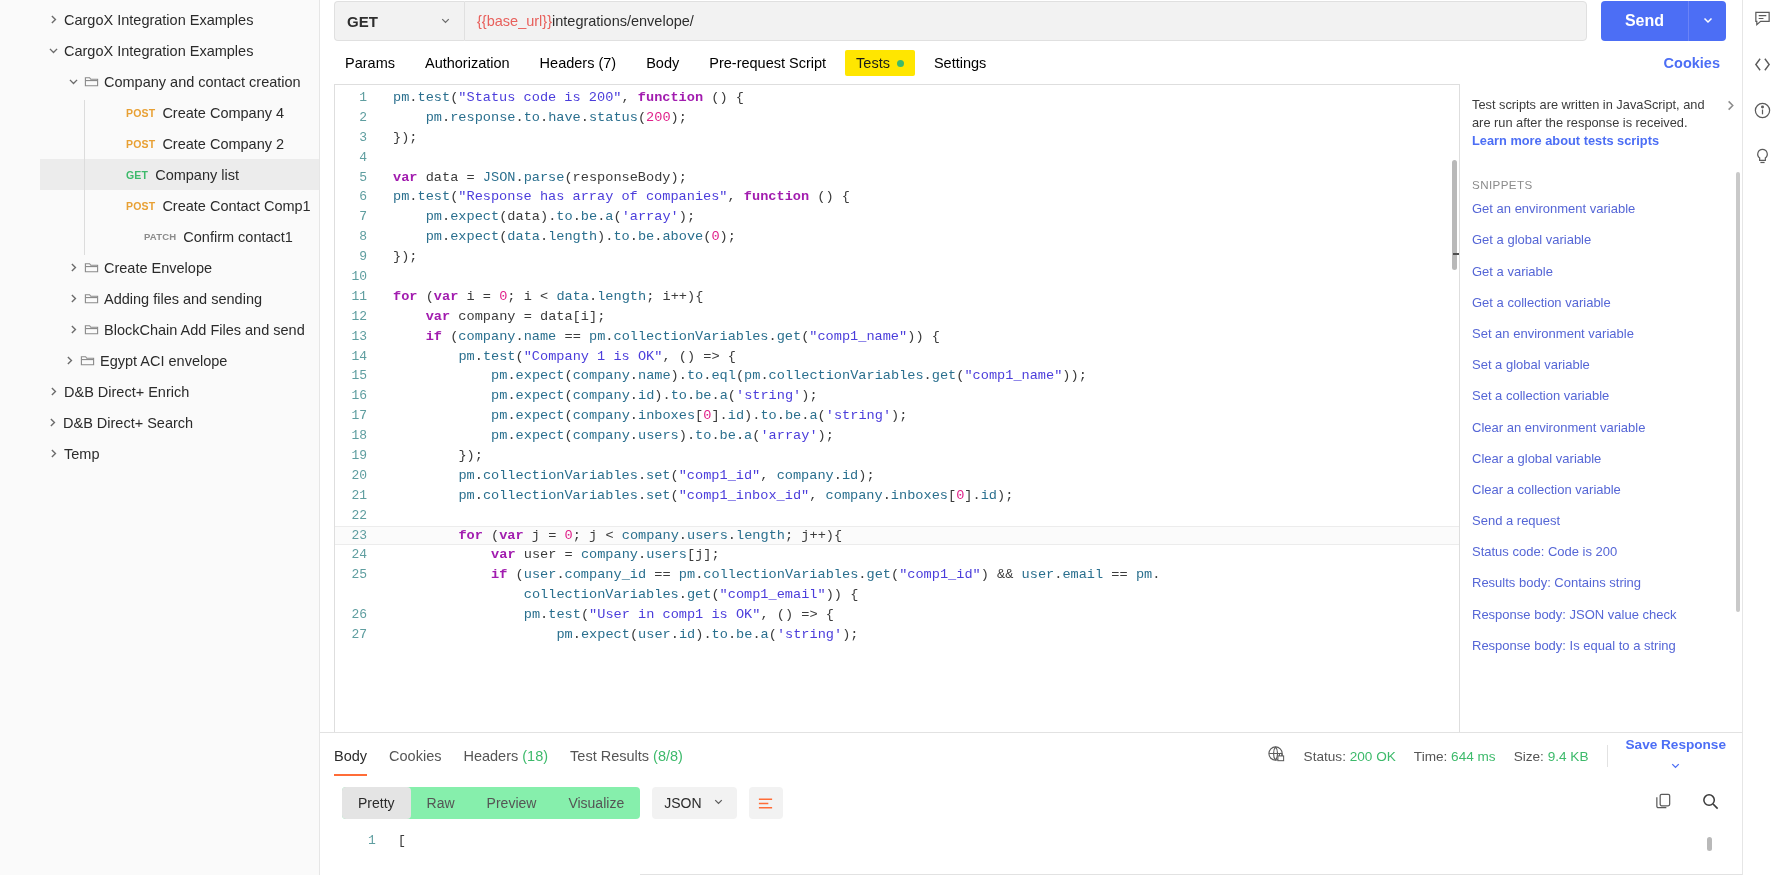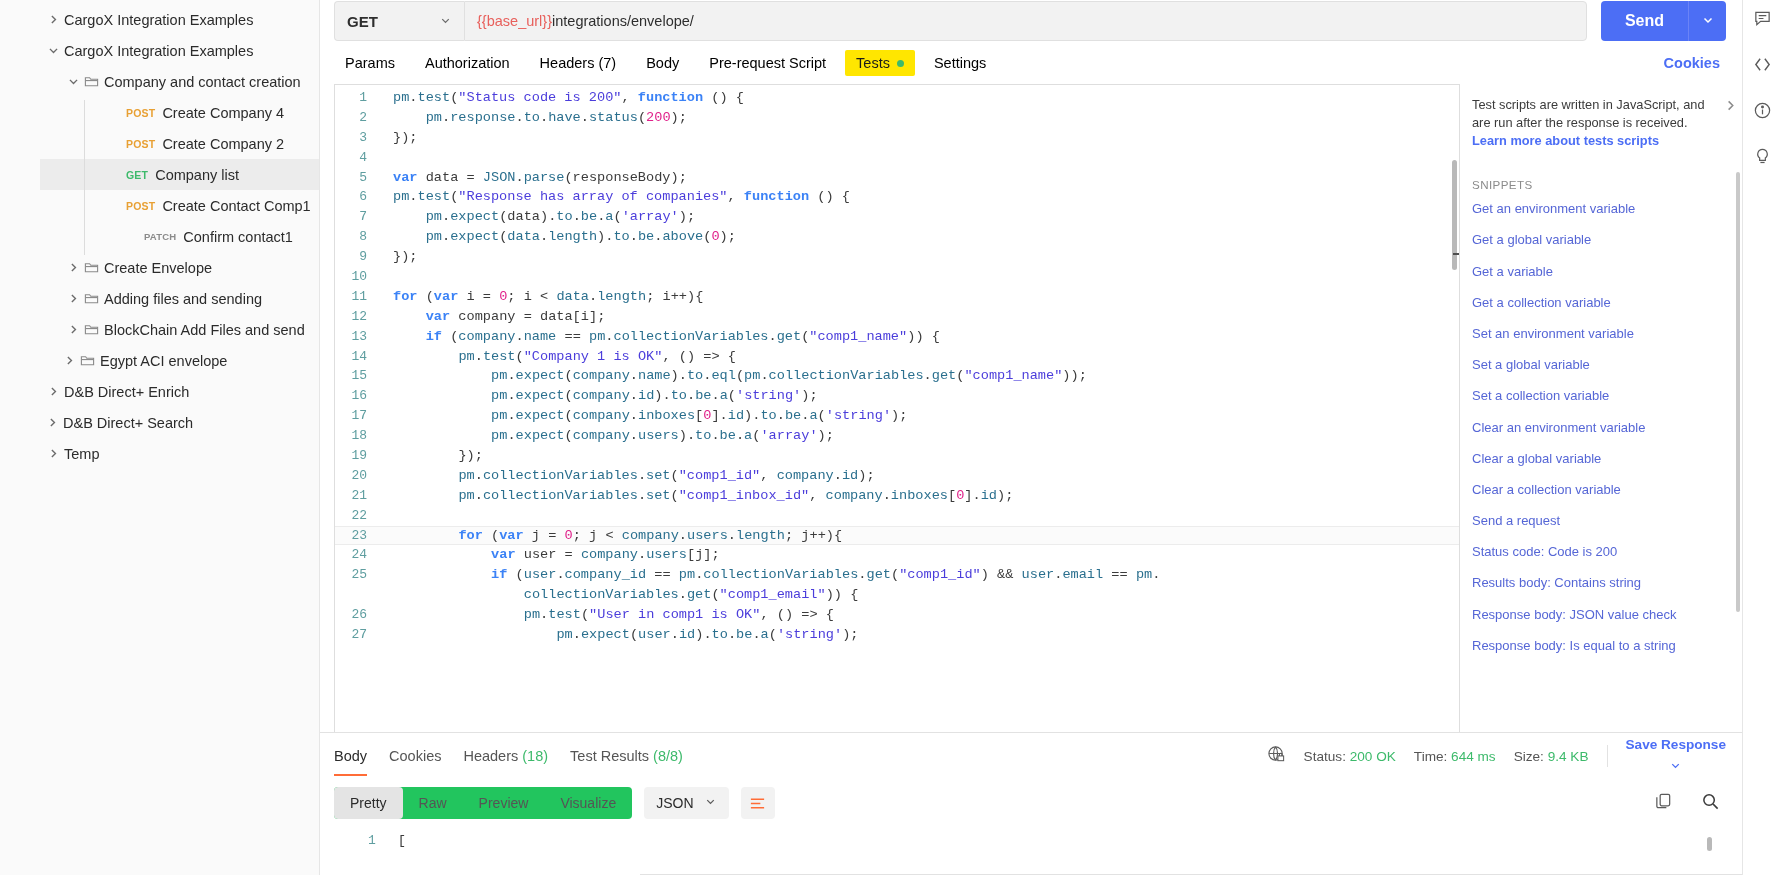--- a/index.html
+++ b/index.html
@@ -101,21 +101,21 @@
     padding-top:3px; white-space:pre; color:#3b3b3b;
   }
   .cl { display:flex; height:19.9px; align-items:flex-start; }
   .cl.hl { background:#fbfbfb; box-shadow:inset 0 1px 0 #ececec, inset 0 -1px 0 #ececec; }
   .ln {
     width:46px; min-width:46px; text-align:right; padding-right:14px;
     color:#5f9ea0; font-size:13px; font-family:"Liberation Mono", monospace;
     user-select:none;
   }
   .ctext { padding-left:12px; white-space:pre; }   
-  .g-kw   { color:#3b82f6; font-weight:700; }
+  .g-kw   { color:#a21caf; font-weight:700; }
   .g-str  { color:#4b3ddb; }
   .g-num  { color:#e0218a; }
   .g-prop { color:#2a6f8e; }
   .g-plain{ color:#3b3b3b; }
   .g-punc { color:#3b3b3b; }
 
   .ed-scrollbar {
     position:absolute; right:2px; top:75px; width:5px; height:110px;
     background:#b9b9b9; border-radius:3px;
   }
@@ -156,21 +156,21 @@
   }
   .cnt-green { color:#3dba6b; }
   .meta { position:absolute; right:16px; display:flex; align-items:center; gap:18px; font-size:13.6px; }
   .meta .lbl { color:#555; }
   .meta .val { color:#3dba6b; }
   .save-resp { color:#4c6ef5; font-weight:600; display:flex; align-items:center; gap:7px; cursor:pointer;flex-direction:column; }
   .meta-div { width:1px; height:22px; background:#e2e2e2; }
 
   .fmtrow { display:flex; align-items:center; height:48px; padding-left:14px; position:relative; }
   .seg {
-    display:flex; align-items:center; background:#22c55e; border-radius:4px; height:32px; padding:0;
+    display:flex; align-items:center; background:#86efac; border-radius:4px; height:32px; padding:0;margin-left:8px;
   }
   .seg-item { font-size:14px; color:#555; padding:0 16px; height:32px; display:flex; align-items:center; cursor:pointer; }
   .seg-item.on { background:#e4e4e4; border-radius:4px; color:#2b2b2b; }
   .json-sel {
     display:flex; align-items:center; gap:10px; background:#f2f2f2; height:32px;
     padding:0 12px; border-radius:4px; margin-left:12px; font-size:14px; color:#2b2b2b; cursor:pointer;
   }
   .wrap-btn {
     width:34px; height:32px; background:#f2f2f2; border-radius:4px; margin-left:12px;
     display:flex; align-items:center; justify-content:center; cursor:pointer;

